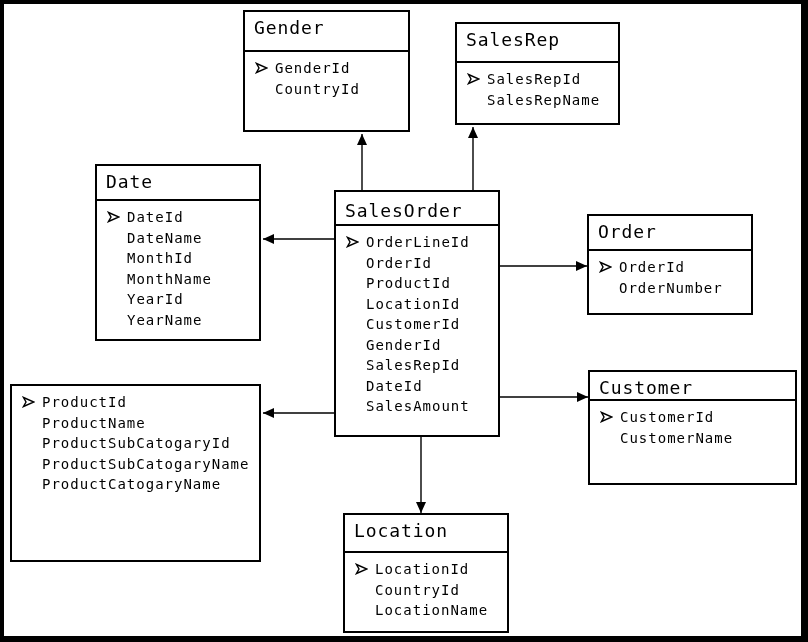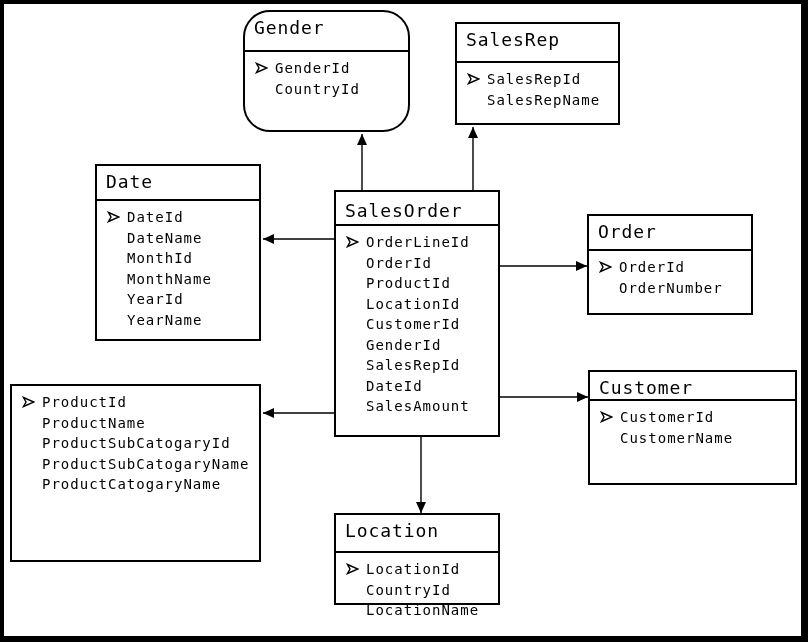--- a/index.html
+++ b/index.html
@@ -33,21 +33,21 @@
       </defs>
       <line x1="358" y1="186" x2="358" y2="130" stroke="#000" stroke-width="1.4" marker-end="url(#ah)"></line>
       <line x1="469" y1="186" x2="469" y2="123" stroke="#000" stroke-width="1.4" marker-end="url(#ah)"></line>
       <line x1="330" y1="235" x2="259" y2="235" stroke="#000" stroke-width="1.4" marker-end="url(#ah)"></line>
       <line x1="496" y1="262" x2="583" y2="262" stroke="#000" stroke-width="1.4" marker-end="url(#ah)"></line>
       <line x1="330" y1="409" x2="259" y2="409" stroke="#000" stroke-width="1.4" marker-end="url(#ah)"></line>
       <line x1="496" y1="393" x2="584" y2="393" stroke="#000" stroke-width="1.4" marker-end="url(#ah)"></line>
       <line x1="417" y1="433" x2="417" y2="509" stroke="#000" stroke-width="1.4" marker-end="url(#ah)"></line>
     </svg>
 
-    <div class="table" style="left:239px;top:6px;width:167px;height:122px;border-radius:27px;">
+    <div class="table" style="left:239px;top:6px;width:167px;height:122px;">
       <div class="t-header" style="height:40px;">
         <span class="t-title">Gender</span>
       </div>
       <div class="t-fields">
         <div class="field">
           <span class="key-icon">
             <svg width="13" height="12" viewBox="0 0 13 12">
                 <path d="M1.5 1.5 L12 6 L1.5 10.5 L4 6 Z" fill="#fff" stroke="#000" stroke-width="1.4"></path>
               </svg>
           </span>
@@ -167,21 +167,21 @@
             <svg width="13" height="12" viewBox="0 0 13 12">
                 <path d="M1.5 1.5 L12 6 L1.5 10.5 L4 6 Z" fill="#fff" stroke="#000" stroke-width="1.4"></path>
               </svg>
           </span>
           <span>CustomerId</span>
         </div>
         <div class="field"><span>CustomerName</span></div>
       </div>
     </div>
 
-    <div class="table" style="left:330px;top:509px;width:166px;height:92px;">
+    <div class="table" style="left:339px;top:509px;width:166px;height:120px;">
       <div class="t-header" style="height:38px;">
         <span class="t-title">Location</span>
       </div>
       <div class="t-fields">
         <div class="field">
           <span class="key-icon">
             <svg width="13" height="12" viewBox="0 0 13 12">
                 <path d="M1.5 1.5 L12 6 L1.5 10.5 L4 6 Z" fill="#fff" stroke="#000" stroke-width="1.4"></path>
               </svg>
           </span>

